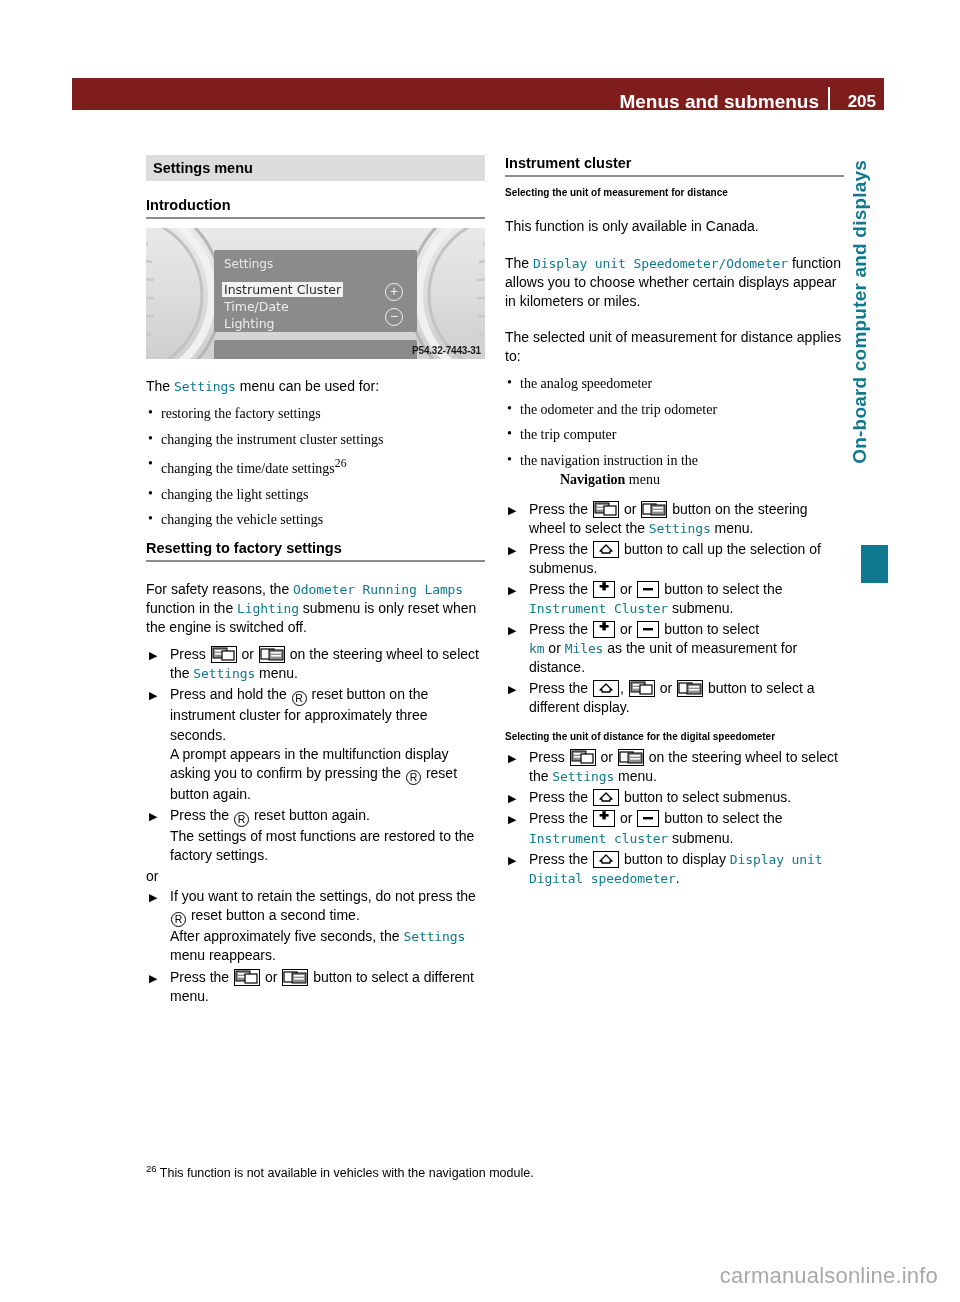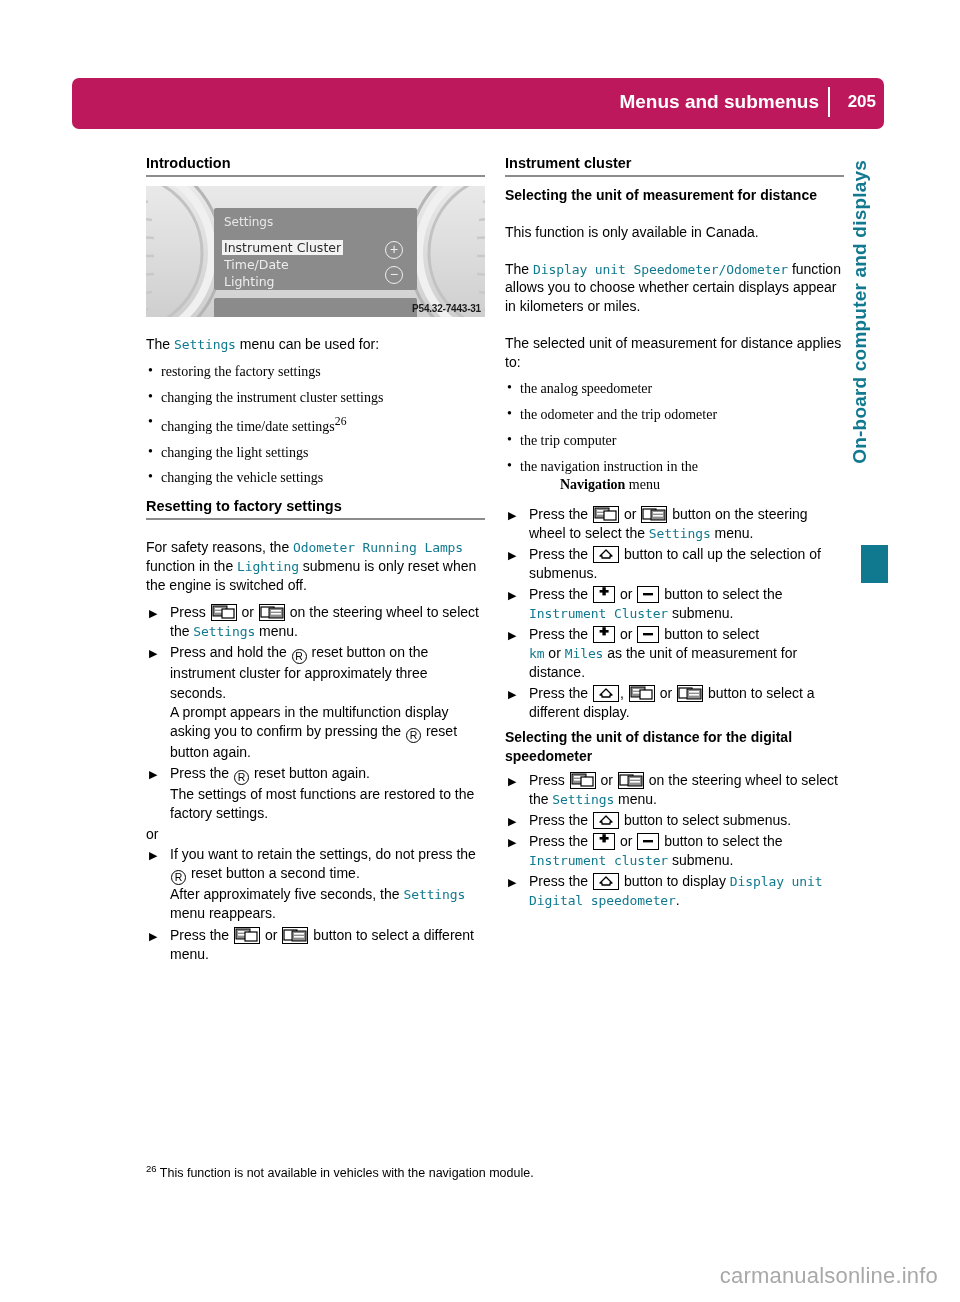--- a/index.html
+++ b/index.html
@@ -8,23 +8,22 @@
     background:#ffffff;
     font-family:"Liberation Sans", sans-serif;
     color:#000;
     position:relative;
     overflow:hidden;
   }
   .page{position:absolute;left:0;top:0;width:960px;height:1302px;}
 
   
   .hdr-band{
-    position:absolute;left:72px;top:78px;width:812px;height:51px;
-    background:#be185d;
-    border-radius:7px;
+    position:absolute;left:72px;top:78px;width:812px;height:32px;
+    background:#7f1d1d;
   }
   .hdr-title{
     position:absolute;right:65px;top:0;height:48px;line-height:48px;
     color:#fff;font-size:19px;font-weight:bold;white-space:nowrap;
   }
   .hdr-divider{
     position:absolute;right:54px;top:9px;width:2px;height:30px;background:#ffffff;
   }
   .hdr-page{
     position:absolute;right:8px;top:0;height:48px;line-height:48px;
@@ -38,21 +37,21 @@
 
   
   .sec-grey{
     background:#dcdcdc;font-size:14.5px;font-weight:bold;
     padding:5px 0 5px 7px;margin:0 0 16px 0;
   }
   .sub-head{
     font-size:14.5px;font-weight:bold;margin:0 0 4px 0;
   }
   .rule{border:0;border-top:2px solid #8c8c8c;margin:3px 0 9px 0;height:0;}
-  .bold-head{font-size:14px;font-weight:bold;margin:0 0 5px 0;line-height:1.34;}
+  .bold-head{font-size:10px;font-weight:bold;margin:0 0 5px 0;line-height:1.34;}
 
   
   p.t{font-size:14px;line-height:1.34;margin:18px 0 9px 0;}
   .mono{font-family:"DejaVu Sans Mono", monospace;color:#11798f;font-size:13px;letter-spacing:-0.1px;}
   .bolded{font-weight:bold;padding-left:40px;}
 
   
   ul.b{list-style:none;margin:0 0 10px 0;padding:0;}
   ul.b li{
     font-size:14px;line-height:1.34;margin:0 0 7px 0;
@@ -155,20 +154,21 @@
 <div class="page">
 
   <div class="hdr-band">
     <div class="hdr-title">Menus and submenus</div>
     <div class="hdr-divider"></div>
     <div class="hdr-page">205</div>
   </div>
 
   <div class="col col-left">
 
+    <div class="sec-grey">Settings menu</div>
 
     <div class="sub-head">Introduction</div>
     <hr class="rule">
 
     <div class="fig">
       <svg class="wheel l" viewBox="0 0 150 215">
         <g fill="none" stroke="#b5b5b5" stroke-width="3">
           <circle cx="40" cy="107" r="98"></circle>
           <circle cx="40" cy="107" r="88" stroke="#f0f0f0" stroke-width="8"></circle>
           <circle cx="40" cy="107" r="78" stroke="#c2c2c2" stroke-width="3"></circle>
@@ -344,21 +344,21 @@
               <rect x="10" y="4" width="12" height="9" fill="#fff" stroke="#000" stroke-width="1.2"></rect>
             </svg></span><span> or </span><span class="key"><svg width="24" height="15" viewBox="0 0 24 15">
               <rect x="1" y="2" width="13" height="10" fill="#fff" stroke="#000" stroke-width="1.2"></rect>
               <rect x="9" y="3" width="14" height="10" fill="#8e8e8e" stroke="#000" stroke-width="1"></rect>
               <rect x="11" y="5" width="10" height="1.6" fill="#fff"></rect>
               <rect x="11" y="8" width="10" height="1.6" fill="#fff"></rect>
             </svg></span><span> button to select a different display.</span>
       </li>
     </ul>
 
-    <div class="bold-head" style="margin-top:6px">Selecting the unit of distance for the digital speedometer</div>
+    <div class="bold-head" style="margin-top:13px">Selecting the unit of distance for the digital speedometer</div>
 
     <ul class="s">
       <li>
         <span>Press </span><span class="key"><svg width="24" height="15" viewBox="0 0 24 15">
               <rect x="1" y="1" width="14" height="10" fill="#8e8e8e" stroke="#000" stroke-width="1"></rect>
               <rect x="3" y="3" width="10" height="1.6" fill="#fff"></rect>
               <rect x="3" y="6" width="10" height="1.6" fill="#fff"></rect>
               <rect x="10" y="4" width="12" height="9" fill="#fff" stroke="#000" stroke-width="1.2"></rect>
             </svg></span><span> or </span><span class="key"><svg width="24" height="15" viewBox="0 0 24 15">
               <rect x="1" y="2" width="13" height="10" fill="#fff" stroke="#000" stroke-width="1.2"></rect>

